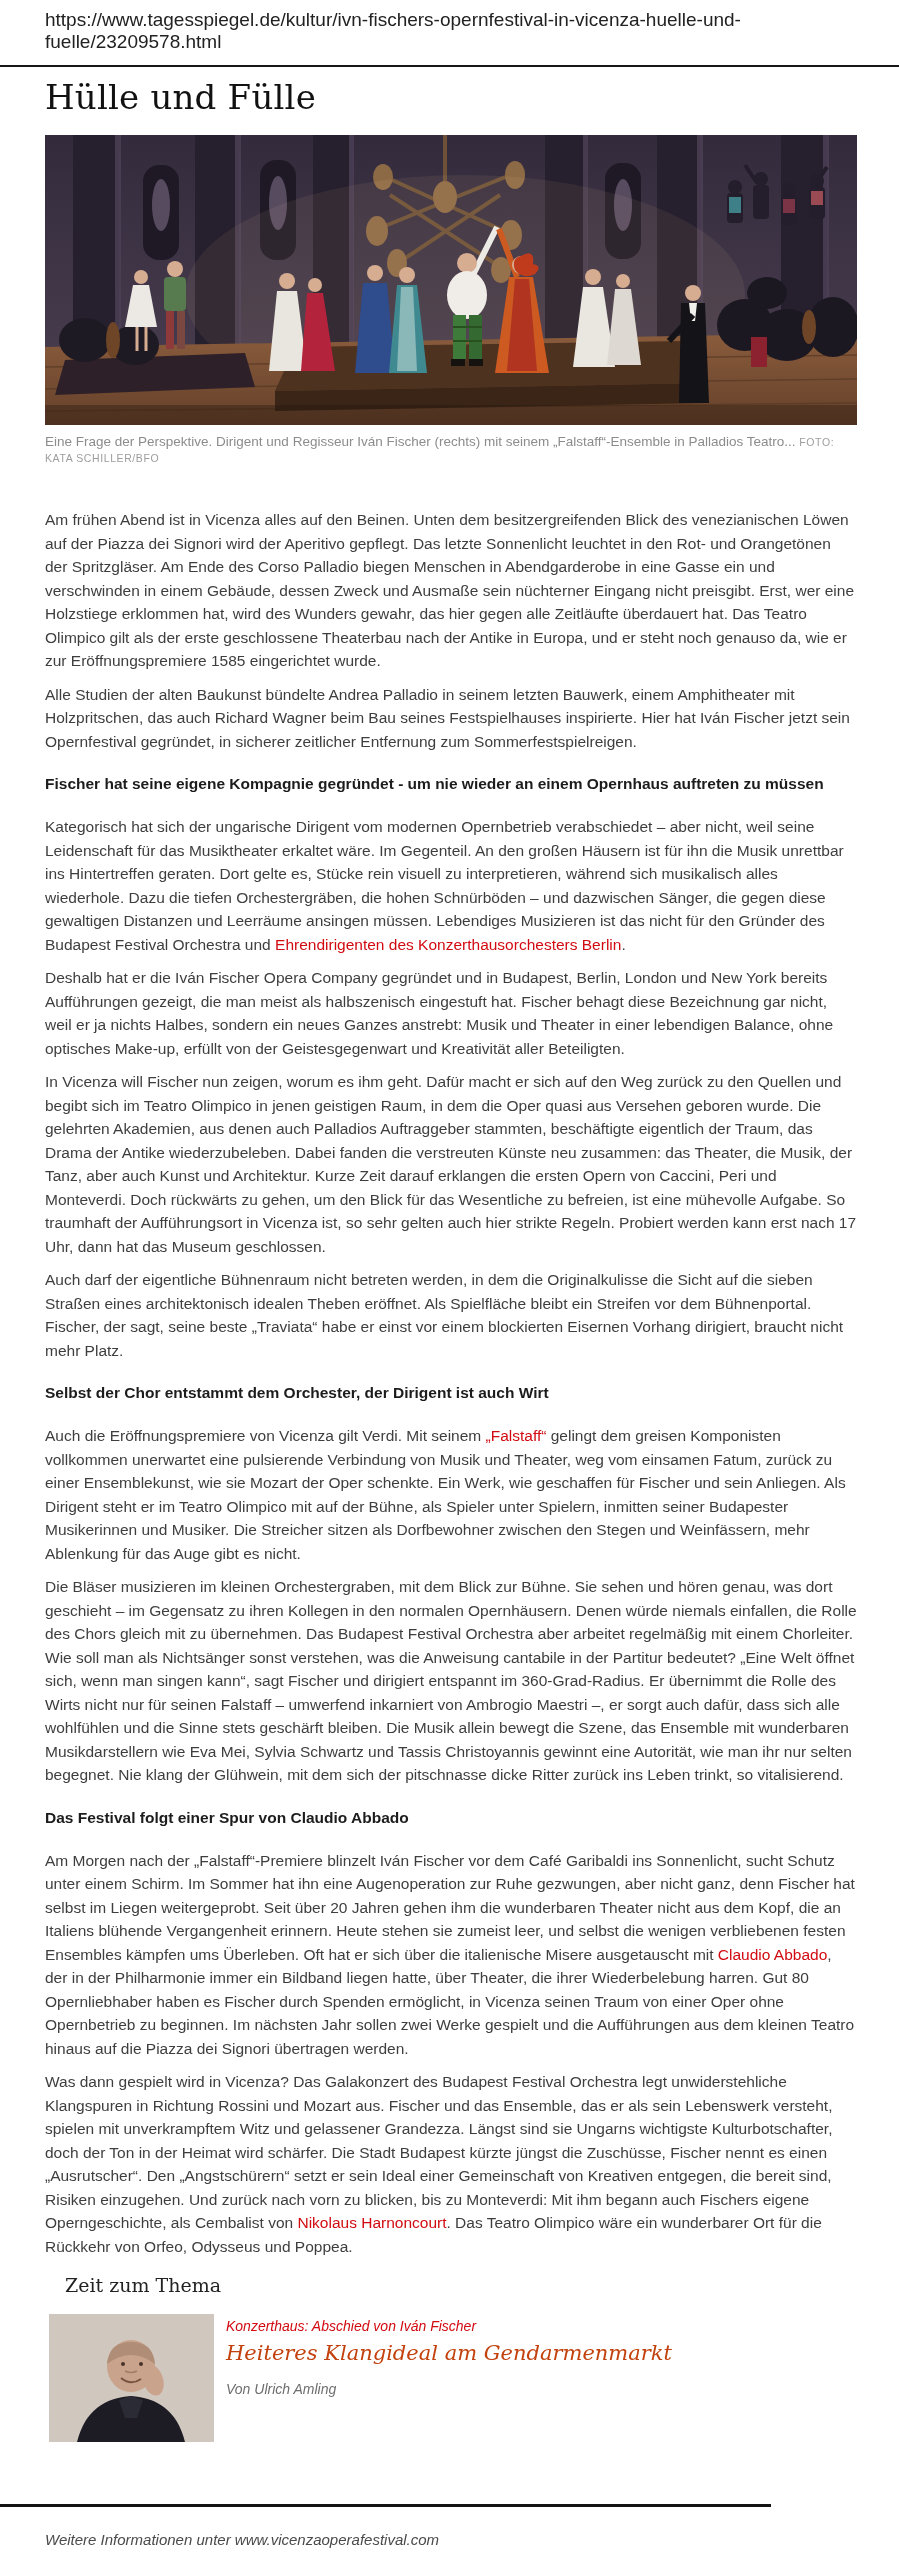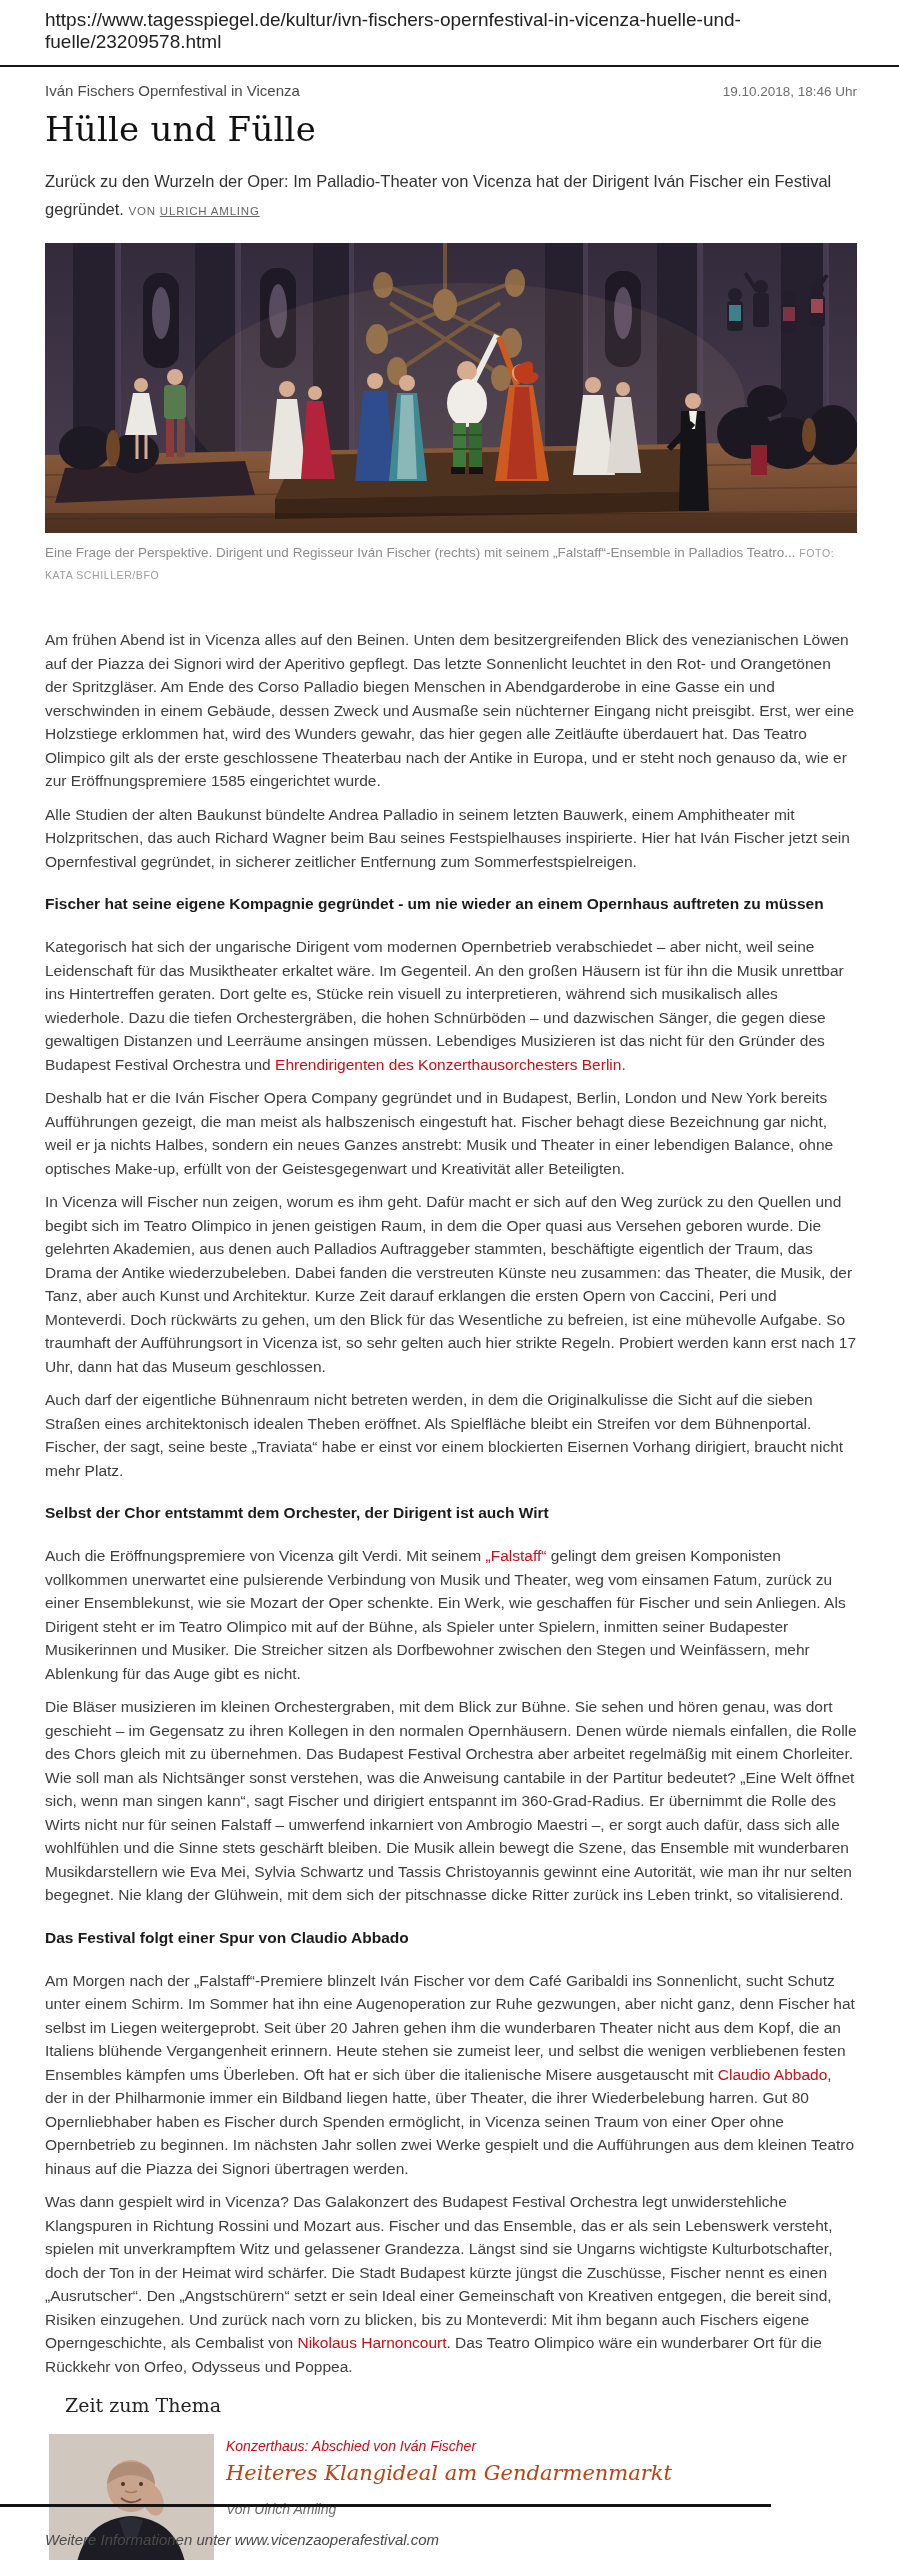--- a/index.html
+++ b/index.html
@@ -31,21 +31,21 @@
 
   .lead {
     margin:18px 0 0 0; font-size:16.5px; line-height:28px; color:#333;
   }
   .byline { font-size:11.5px; color:#666; letter-spacing:.8px; white-space:nowrap; }
   .byline-author { color:#666; text-decoration:underline; cursor:pointer; }
 
   .figure { margin:18px 0 0 0; }
   .photo-frame { width:812px; height:290px; display:block; background:#38303d; }
   .caption {
-    margin:9px 0 0 0; font-size:13.5px; line-height:21px; color:#8c8c8c;
+    margin:9px 0 0 0; font-size:13.5px; line-height:16px; color:#8c8c8c;
   }
   .credit { font-size:10.5px; color:#9d9d9d; letter-spacing:.6px; }
 
   .article-body { margin-top:42px; }
   .body-p {
     font-size:15.5px; line-height:23.5px; color:#3e3e3e; margin:0 0 10px 0;
   }
   .section-h {
     font-size:15.5px; line-height:21px; font-weight:700; color:#1c1c1c;
     margin:20px 0 21px 0;
@@ -78,30 +78,23 @@
   }
 </style>
 </head>
 <body>
 
 <div class="urlbar">https://www.tagesspiegel.de/kultur/ivn-fischers-opernfestival-in-vicenza-huelle-und-fuelle/23209578.html</div>
 <hr class="top-rule">
 
 <div class="content">
 
-  <div class="kicker-row">
-    <span class="kicker">Iván Fischers Opernfestival in Vicenza</span>
-    <span class="datetime">19.10.2018, 18:46 Uhr</span>
-  </div>
 
   <h1 class="headline">Hülle und Fülle</h1>
 
-  <p class="lead"><span>Zurück zu den Wurzeln der Oper: Im Palladio-Theater von Vicenza hat der Dirigent Iván Fischer ein Festival gegründet.</span>
-    <span class="byline"><span>VON</span> <a class="byline-author">ULRICH AMLING</a></span>
-  </p>
 
   <figure class="figure" style="margin-left:0;margin-right:0;">
     <svg class="photo-frame" viewBox="0 0 812 290" aria-hidden="true">
       <defs>
         <linearGradient id="wood" x1="0" y1="0" x2="0" y2="1">
           <stop offset="0" stop-color="#8a5c3c"></stop>
             <stop offset="1" stop-color="#64402a"></stop>
         </linearGradient>
         <linearGradient id="wall" x1="0" y1="0" x2="0" y2="1">
           <stop offset="0" stop-color="#332b3c"></stop>

